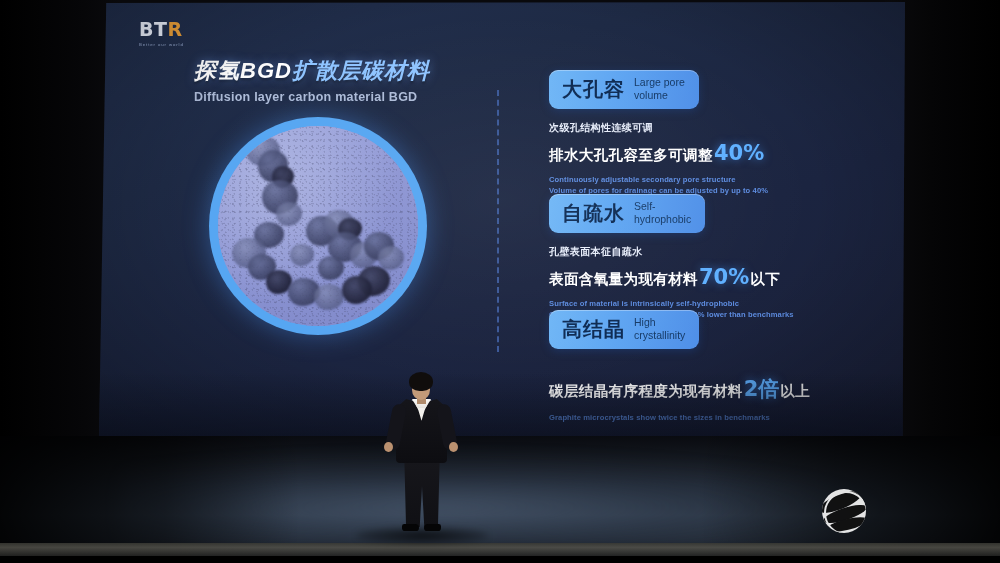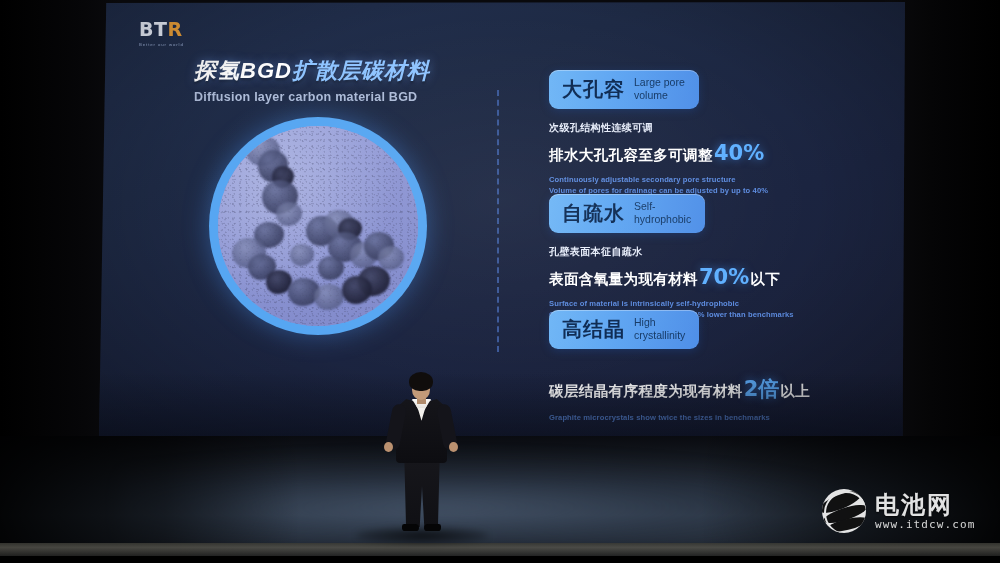--- a/index.html
+++ b/index.html
@@ -282,19 +282,15 @@
     <div class="p-hair"></div>
   </div>
 
   <div id="watermark">
     <div class="wm-globe">
       <div class="s1"></div>
       <div class="s2"></div>
       <div class="s3"></div>
       <div class="ring"></div>
     </div>
-    <div class="wm-txt">
-      <div class="wm-cn">电池网</div>
-      <div class="wm-url">www.itdcw.com</div>
-    </div>
   </div>
 
 </div>
 
 </body></html>

